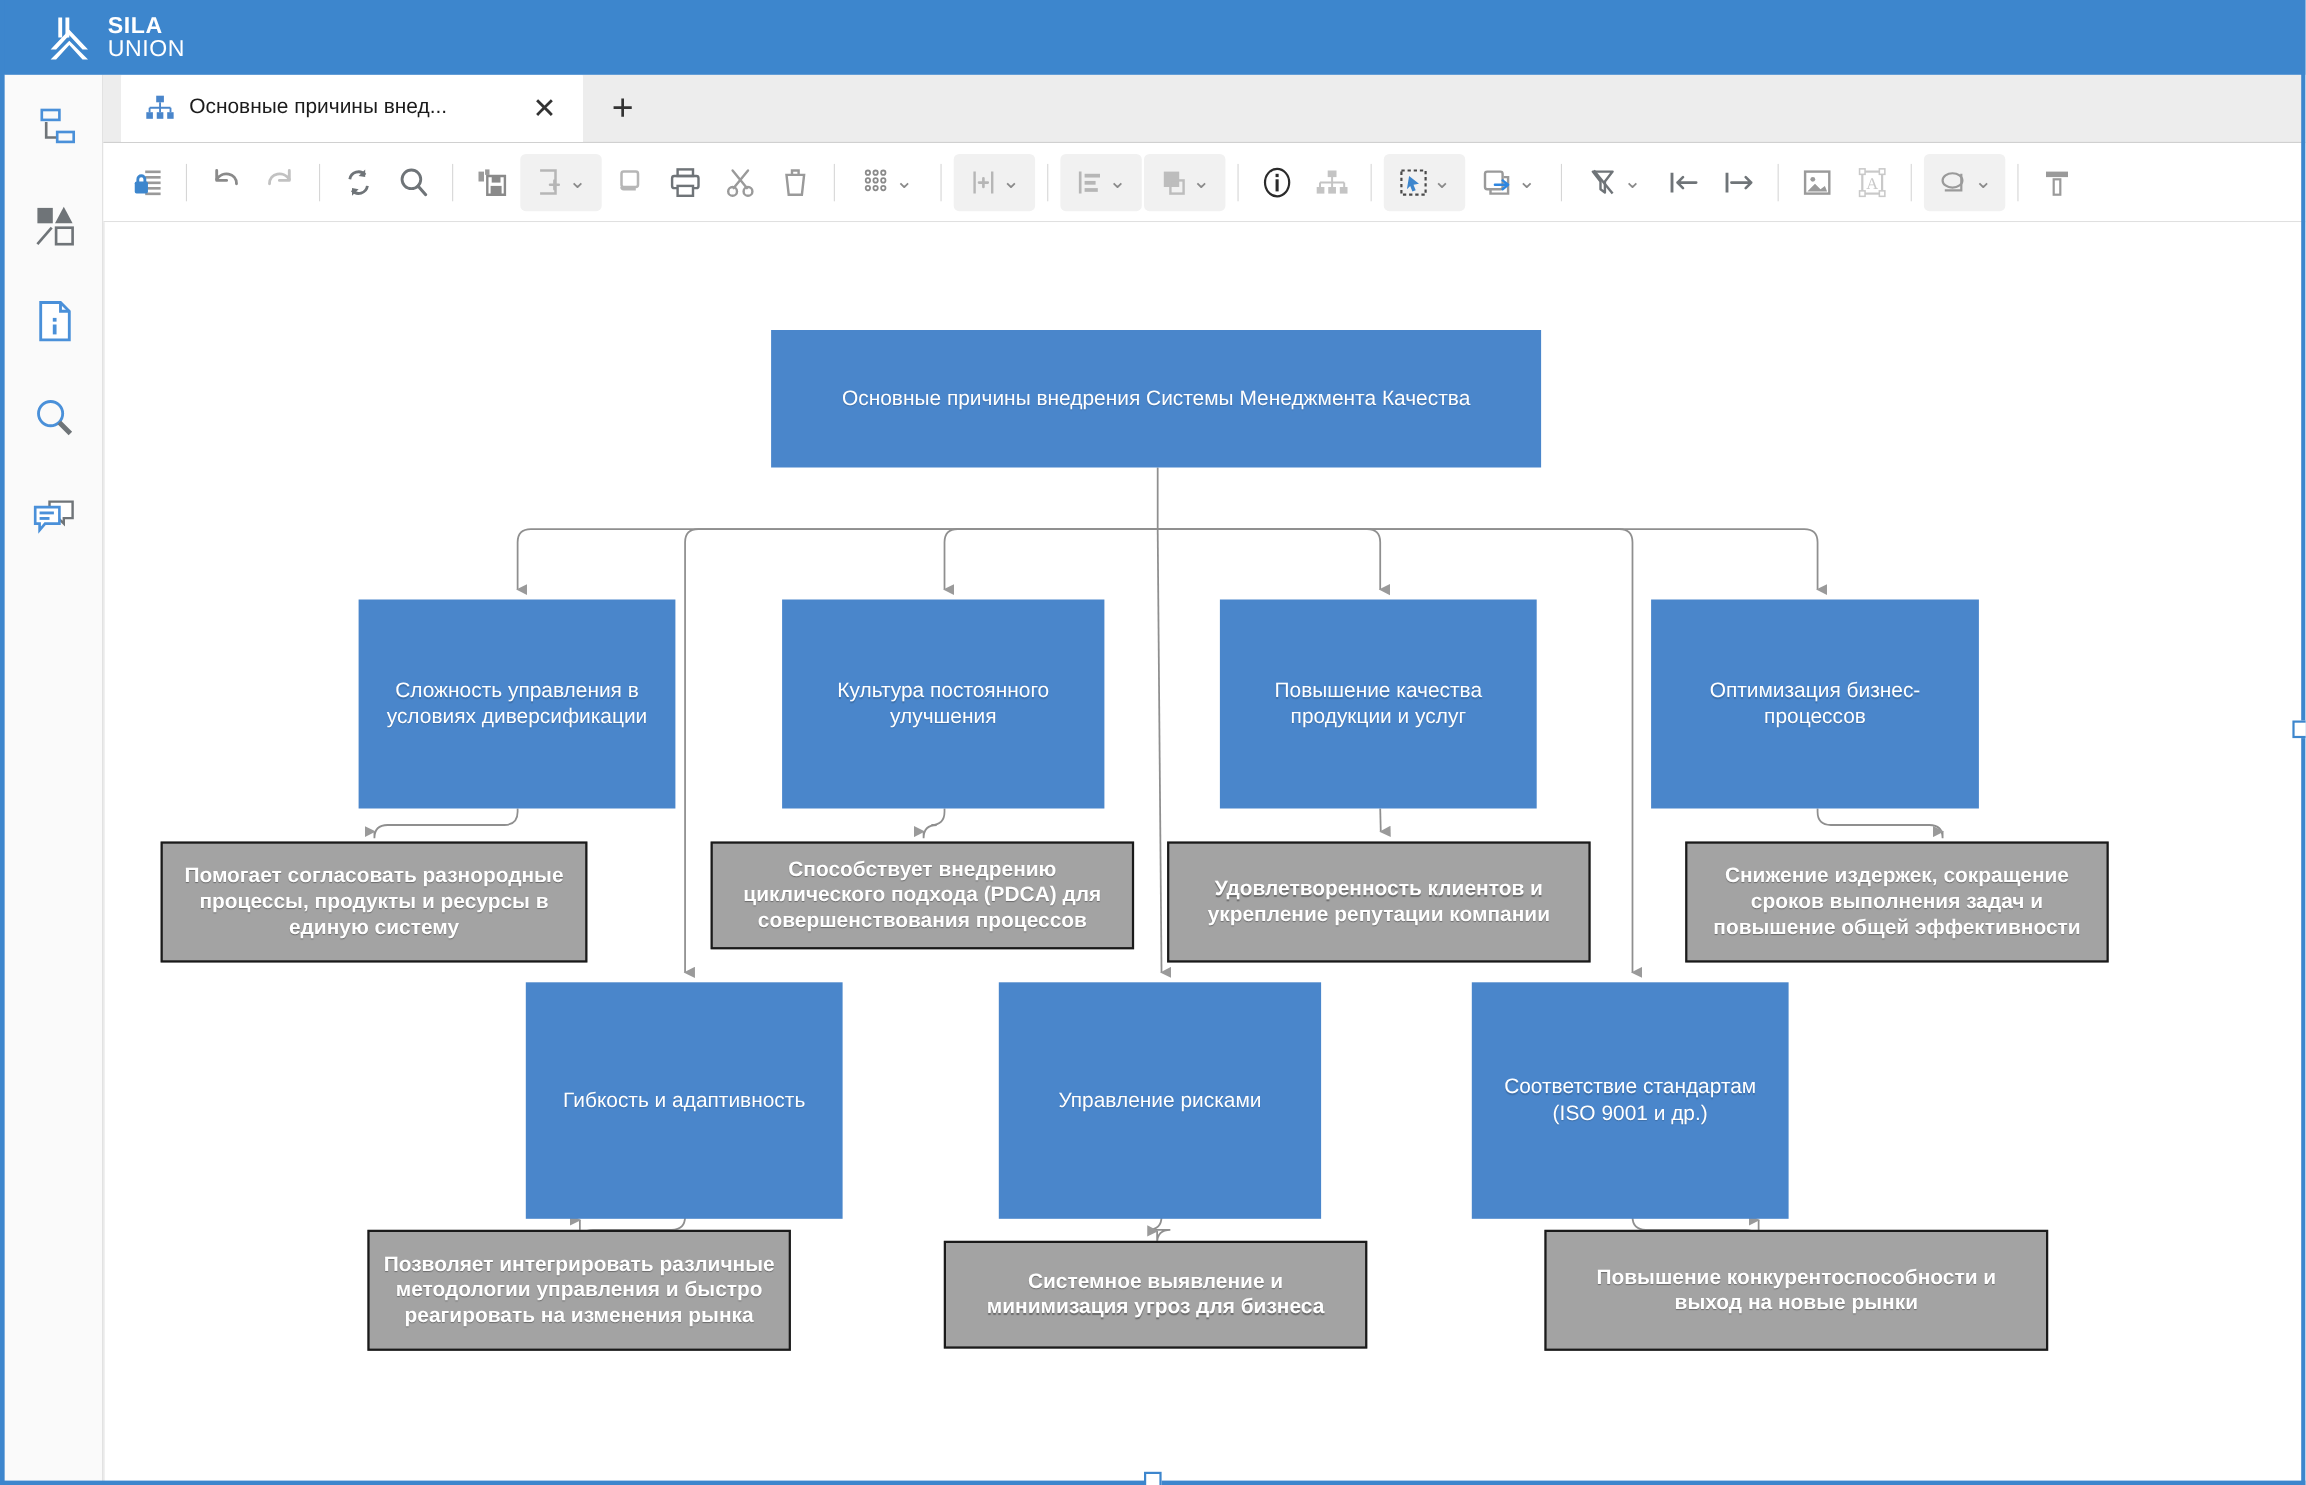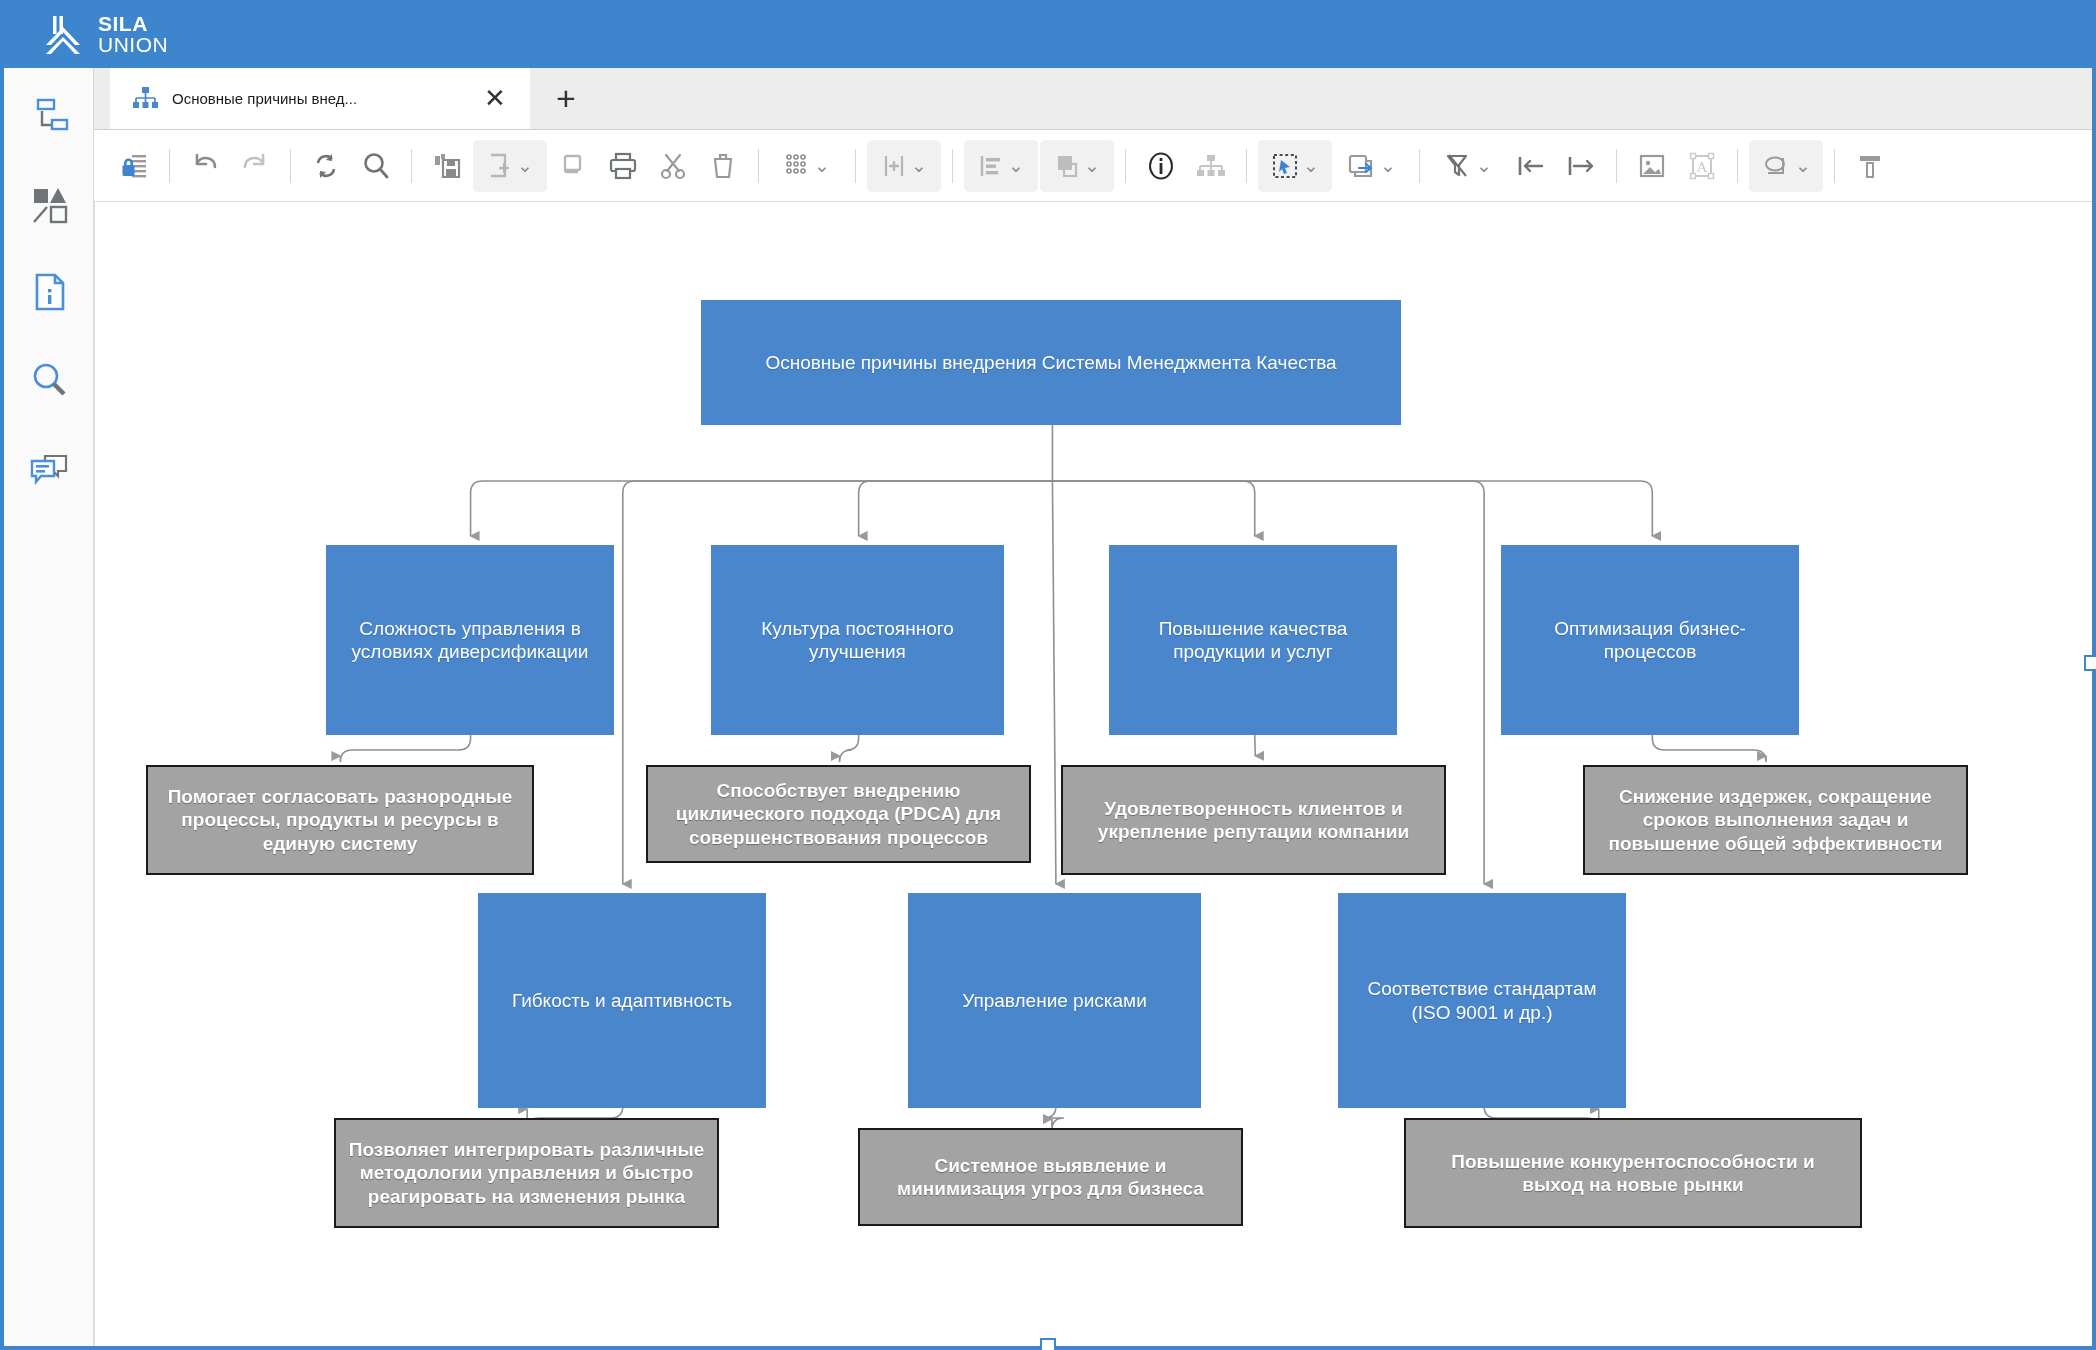--- a/index.html
+++ b/index.html
@@ -79,21 +79,21 @@
     background: #ffffff;
     display: flex; align-items: center;
     gap: 14px;
     padding: 0 18px 0 22px;
     min-width: 420px;
     border-top-left-radius: 3px; border-top-right-radius: 3px;
     cursor: pointer;
   }
   .tab-icon { width: 26px; height: 26px; flex: 0 0 26px; }
   .tab-label {
-    font-size: 15px; color: #1c1c1c; white-space: nowrap;
+    font-size: 19px; color: #1c1c1c; white-space: nowrap;
     overflow: hidden; text-overflow: ellipsis; max-width: 330px;
   }
   .tab-close {
     width: 34px; height: 34px; display: flex; align-items: center;
     justify-content: center; color: #333; font-size: 26px; cursor: pointer;
     margin-left: auto;
   }
   .tab-new {
     width: 72px; height: 62px; display: flex; align-items: center;
     justify-content: center; color: #333; font-size: 34px; cursor: pointer;
@@ -556,21 +556,21 @@
             </div>
             <div class="node gray" style="left: 51px; top: 563px; width: 388px; height: 110px;">
               <span>Помогает согласовать разнородные процессы, продукты и ресурсы в единую систему</span>
             </div>
             <div class="node gray" style="left: 551px; top: 563px; width: 385px; height: 98px;">
               <span>Способствует внедрению циклического подхода (PDCA) для совершенствования процессов</span>
             </div>
             <div class="node gray" style="left: 966px; top: 563px; width: 385px; height: 110px;">
               <span>Удовлетворенность клиентов и укрепление репутации компании</span>
             </div>
-            <div class="node gray" style="left: 1488px; top: 563px; width: 385px; height: 110px;">
+            <div class="node gray" style="left: 1437px; top: 563px; width: 385px; height: 110px;">
               <span>Снижение издержек, сокращение сроков выполнения задач и повышение общей эффективности</span>
             </div>
             <div class="node blue" style="left: 383px; top: 691px; width: 288px; height: 215px;">
               <span>Гибкость и адаптивность</span>
             </div>
             <div class="node blue" style="left: 813px; top: 691px; width: 293px; height: 215px;">
               <span>Управление рисками</span>
             </div>
             <div class="node blue" style="left: 1243px; top: 691px; width: 288px; height: 215px;">
               <span>Соответствие стандартам (ISO 9001 и др.)</span>

